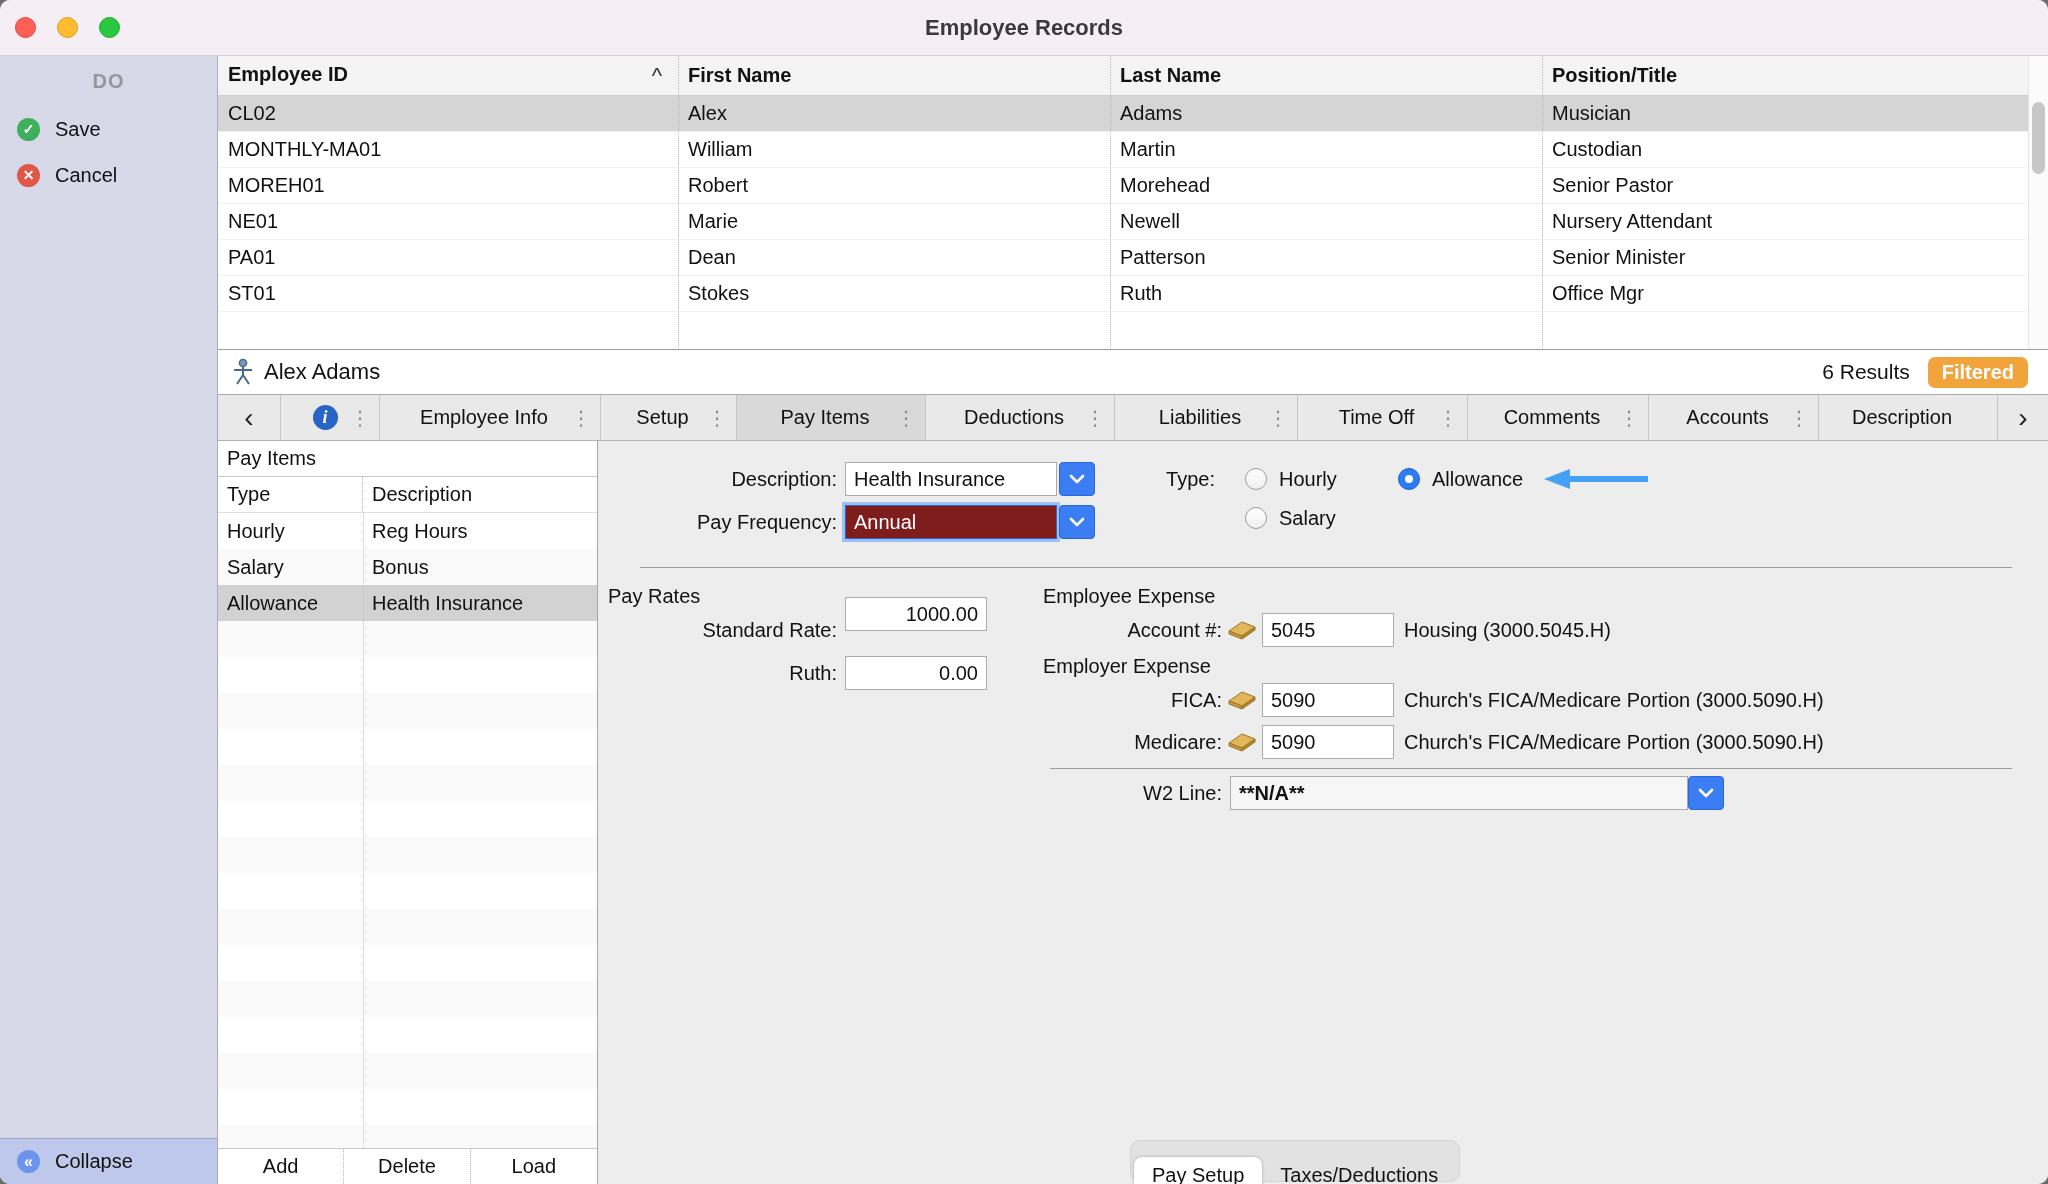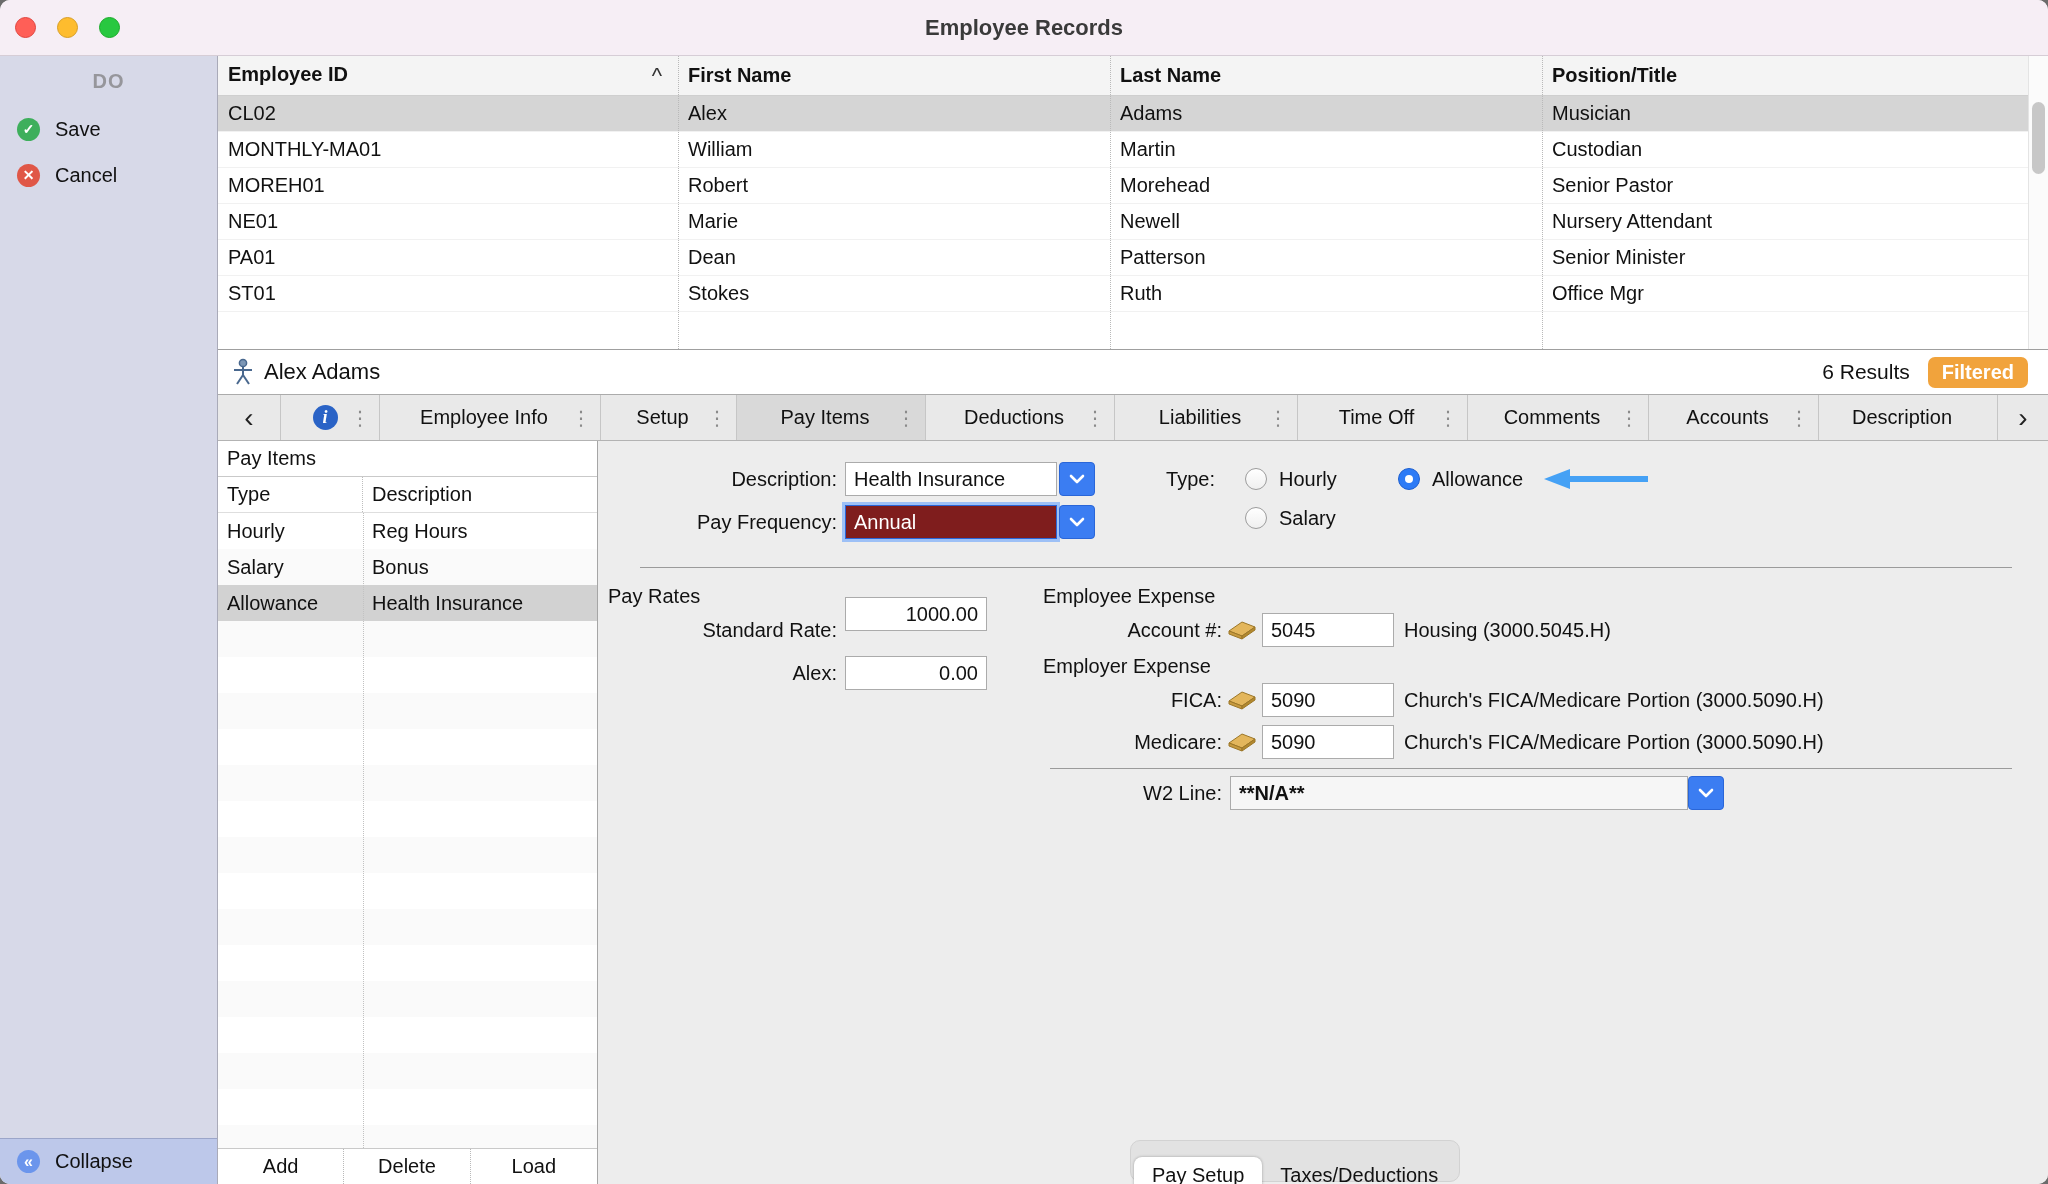--- a/index.html
+++ b/index.html
@@ -316,21 +316,21 @@
       <svg width="16" height="10" viewBox="0 0 16 10">
           <path d="M2 2 L8 8 L14 2" fill="none" stroke="#fff" stroke-width="2.6" stroke-linecap="round" stroke-linejoin="round"></path>
         </svg>
     </div>
 
     <div class="divider" style="left:42px;top:126px;width:1372px"></div>
 
     <div class="sect" style="left:10px;top:137px">Pay Rates</div>
     <div class="lab c1" style="top:171px">Standard Rate:</div>
     <div class="field num" style="left:247px;top:156px;width:142px">1000.00</div>
-    <div class="lab c1" style="top:214px">Alex:</div>
+    <div class="lab c1" style="top:214px">Ruth:</div>
     <div class="field num" style="left:247px;top:215px;width:142px">0.00</div>
 
     <div class="sect" style="left:445px;top:137px">Employee Expense</div>
     <div class="lab c2" style="top:171px">Account #:</div>
     <div class="ledger" style="left:628px;top:177px">
       <svg width="32" height="22" viewBox="0 0 32 22">
         <path d="M3 13 L16 4 L29 9 L16 18 Z" fill="#e3b65c" stroke="#9c7728" stroke-width="1"></path>
         <path d="M3 13 L16 18 L16 21 L3 16 Z" fill="#c79a3f" stroke="#9c7728" stroke-width="1"></path>
         <path d="M29 9 L29 12 L16 21 L16 18 Z" fill="#b3892f" stroke="#9c7728" stroke-width="1"></path>
       </svg>

